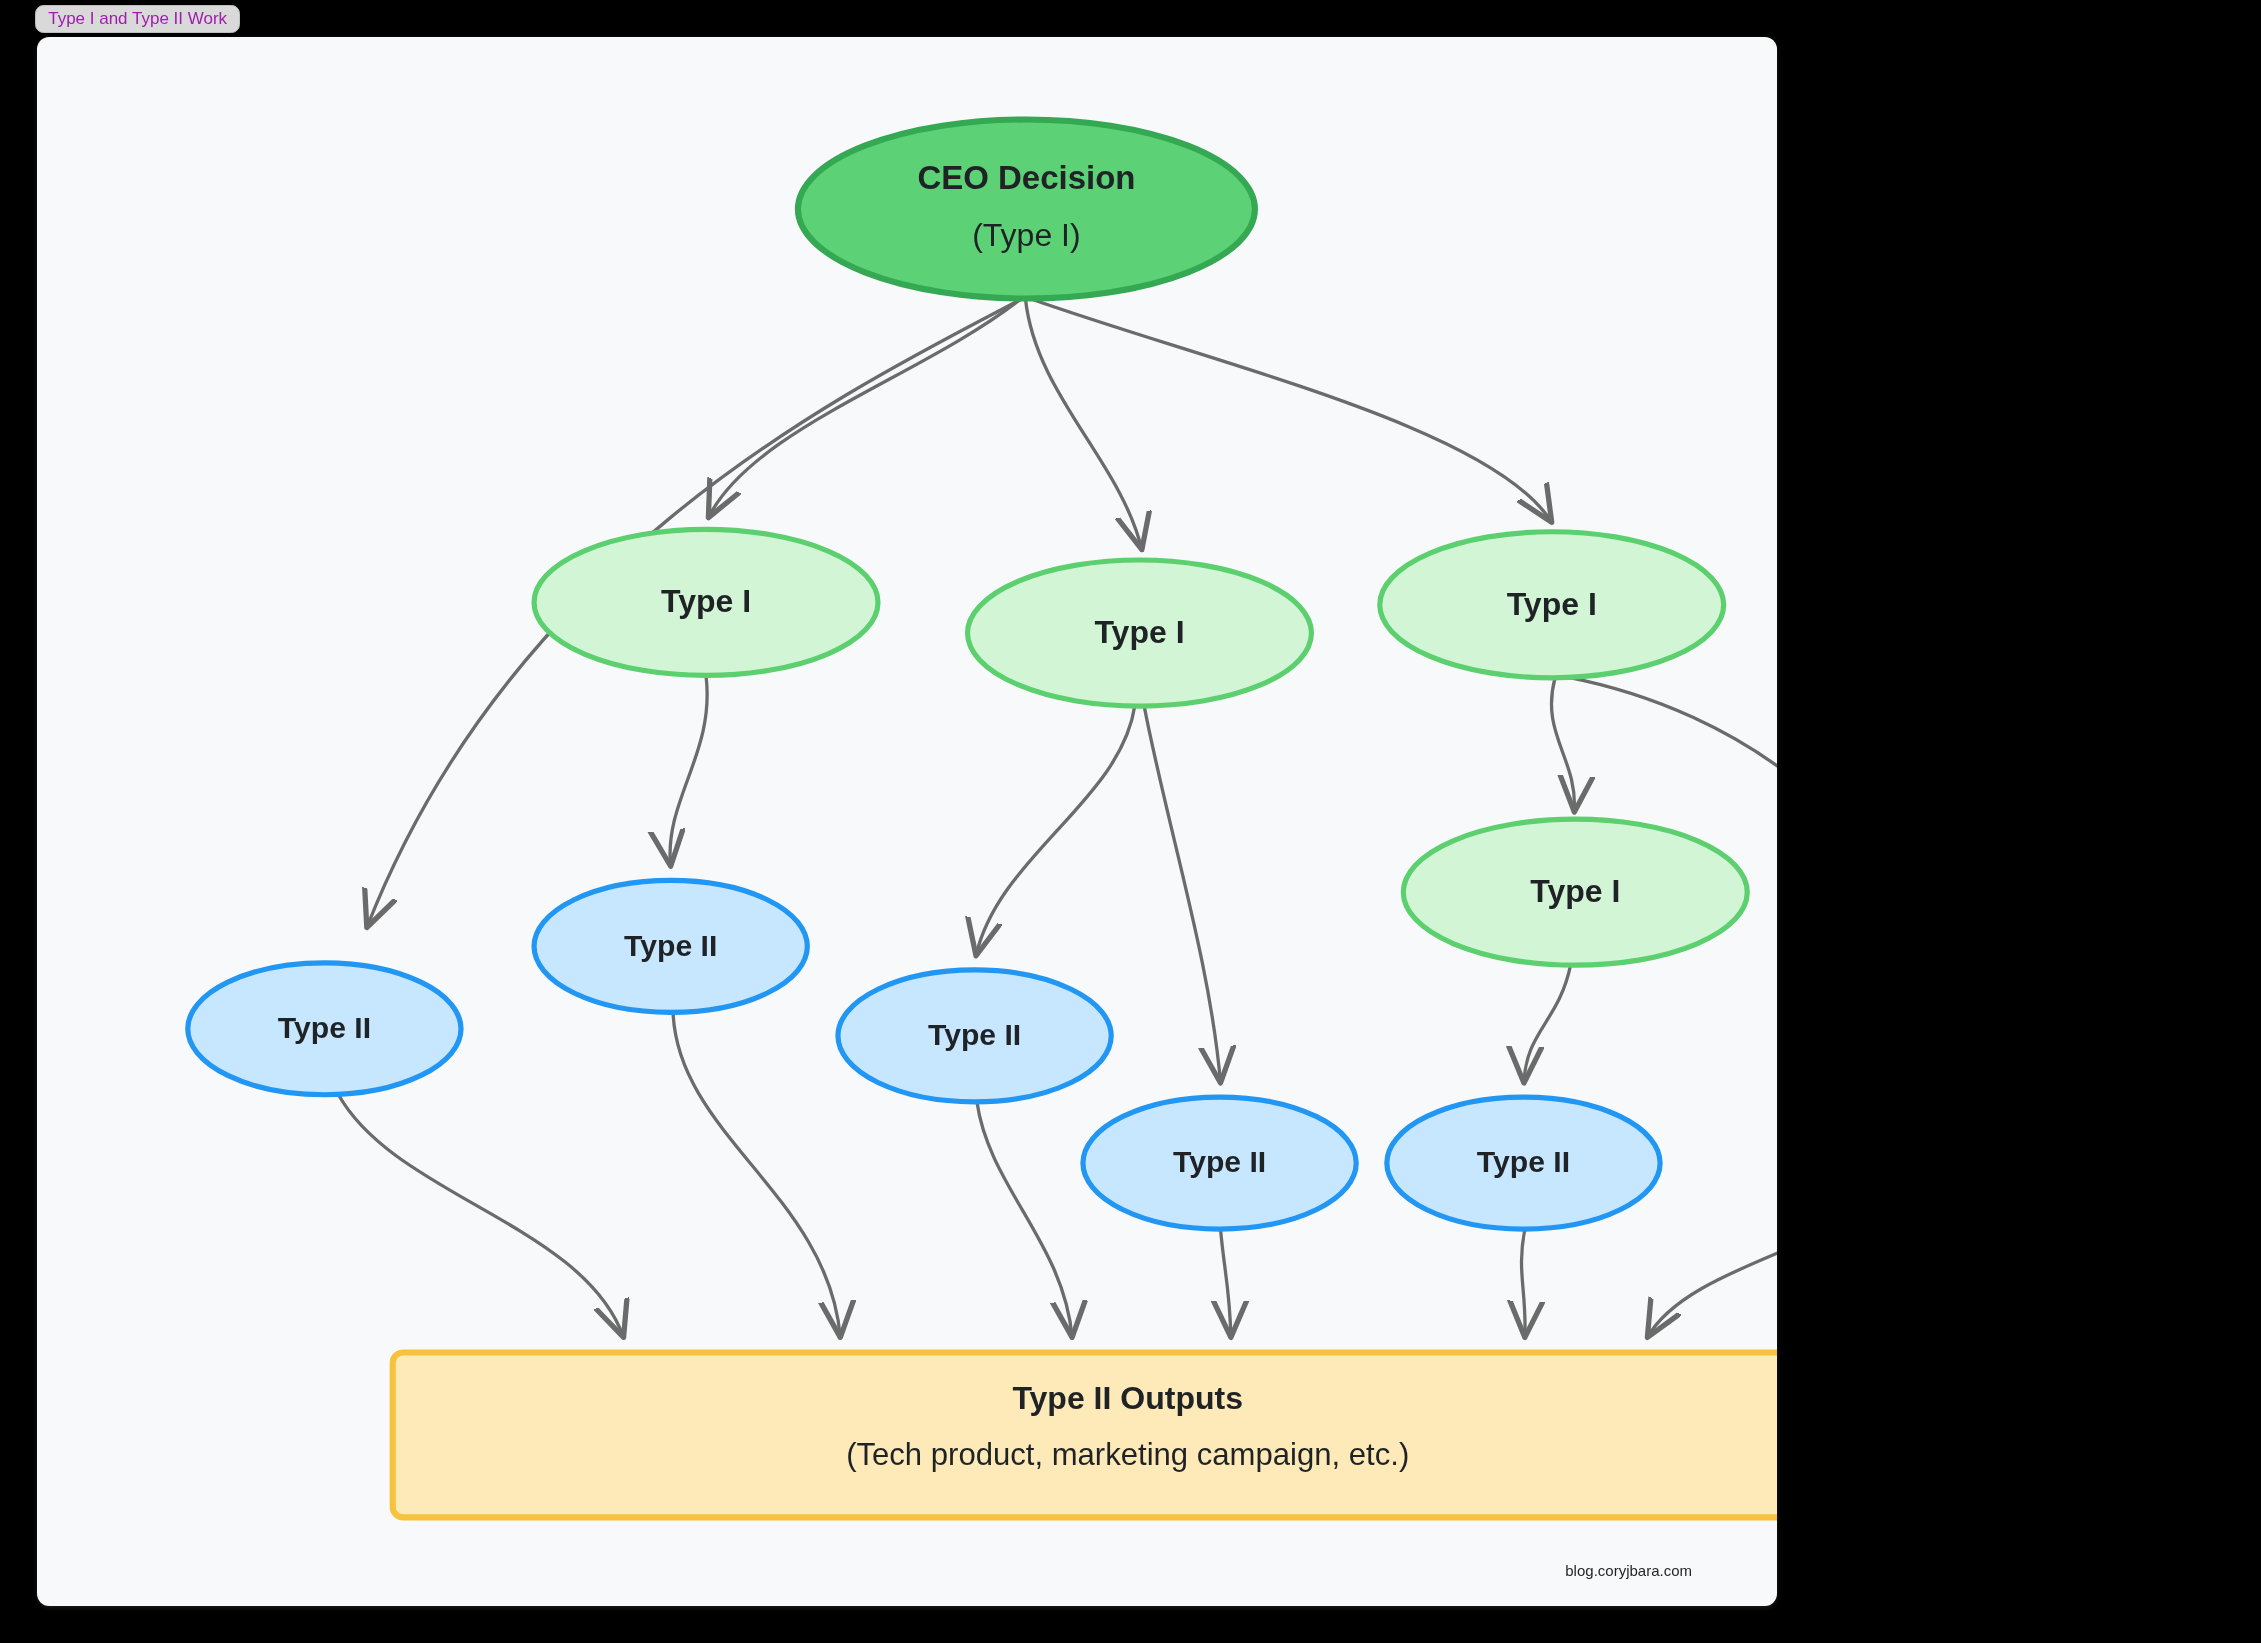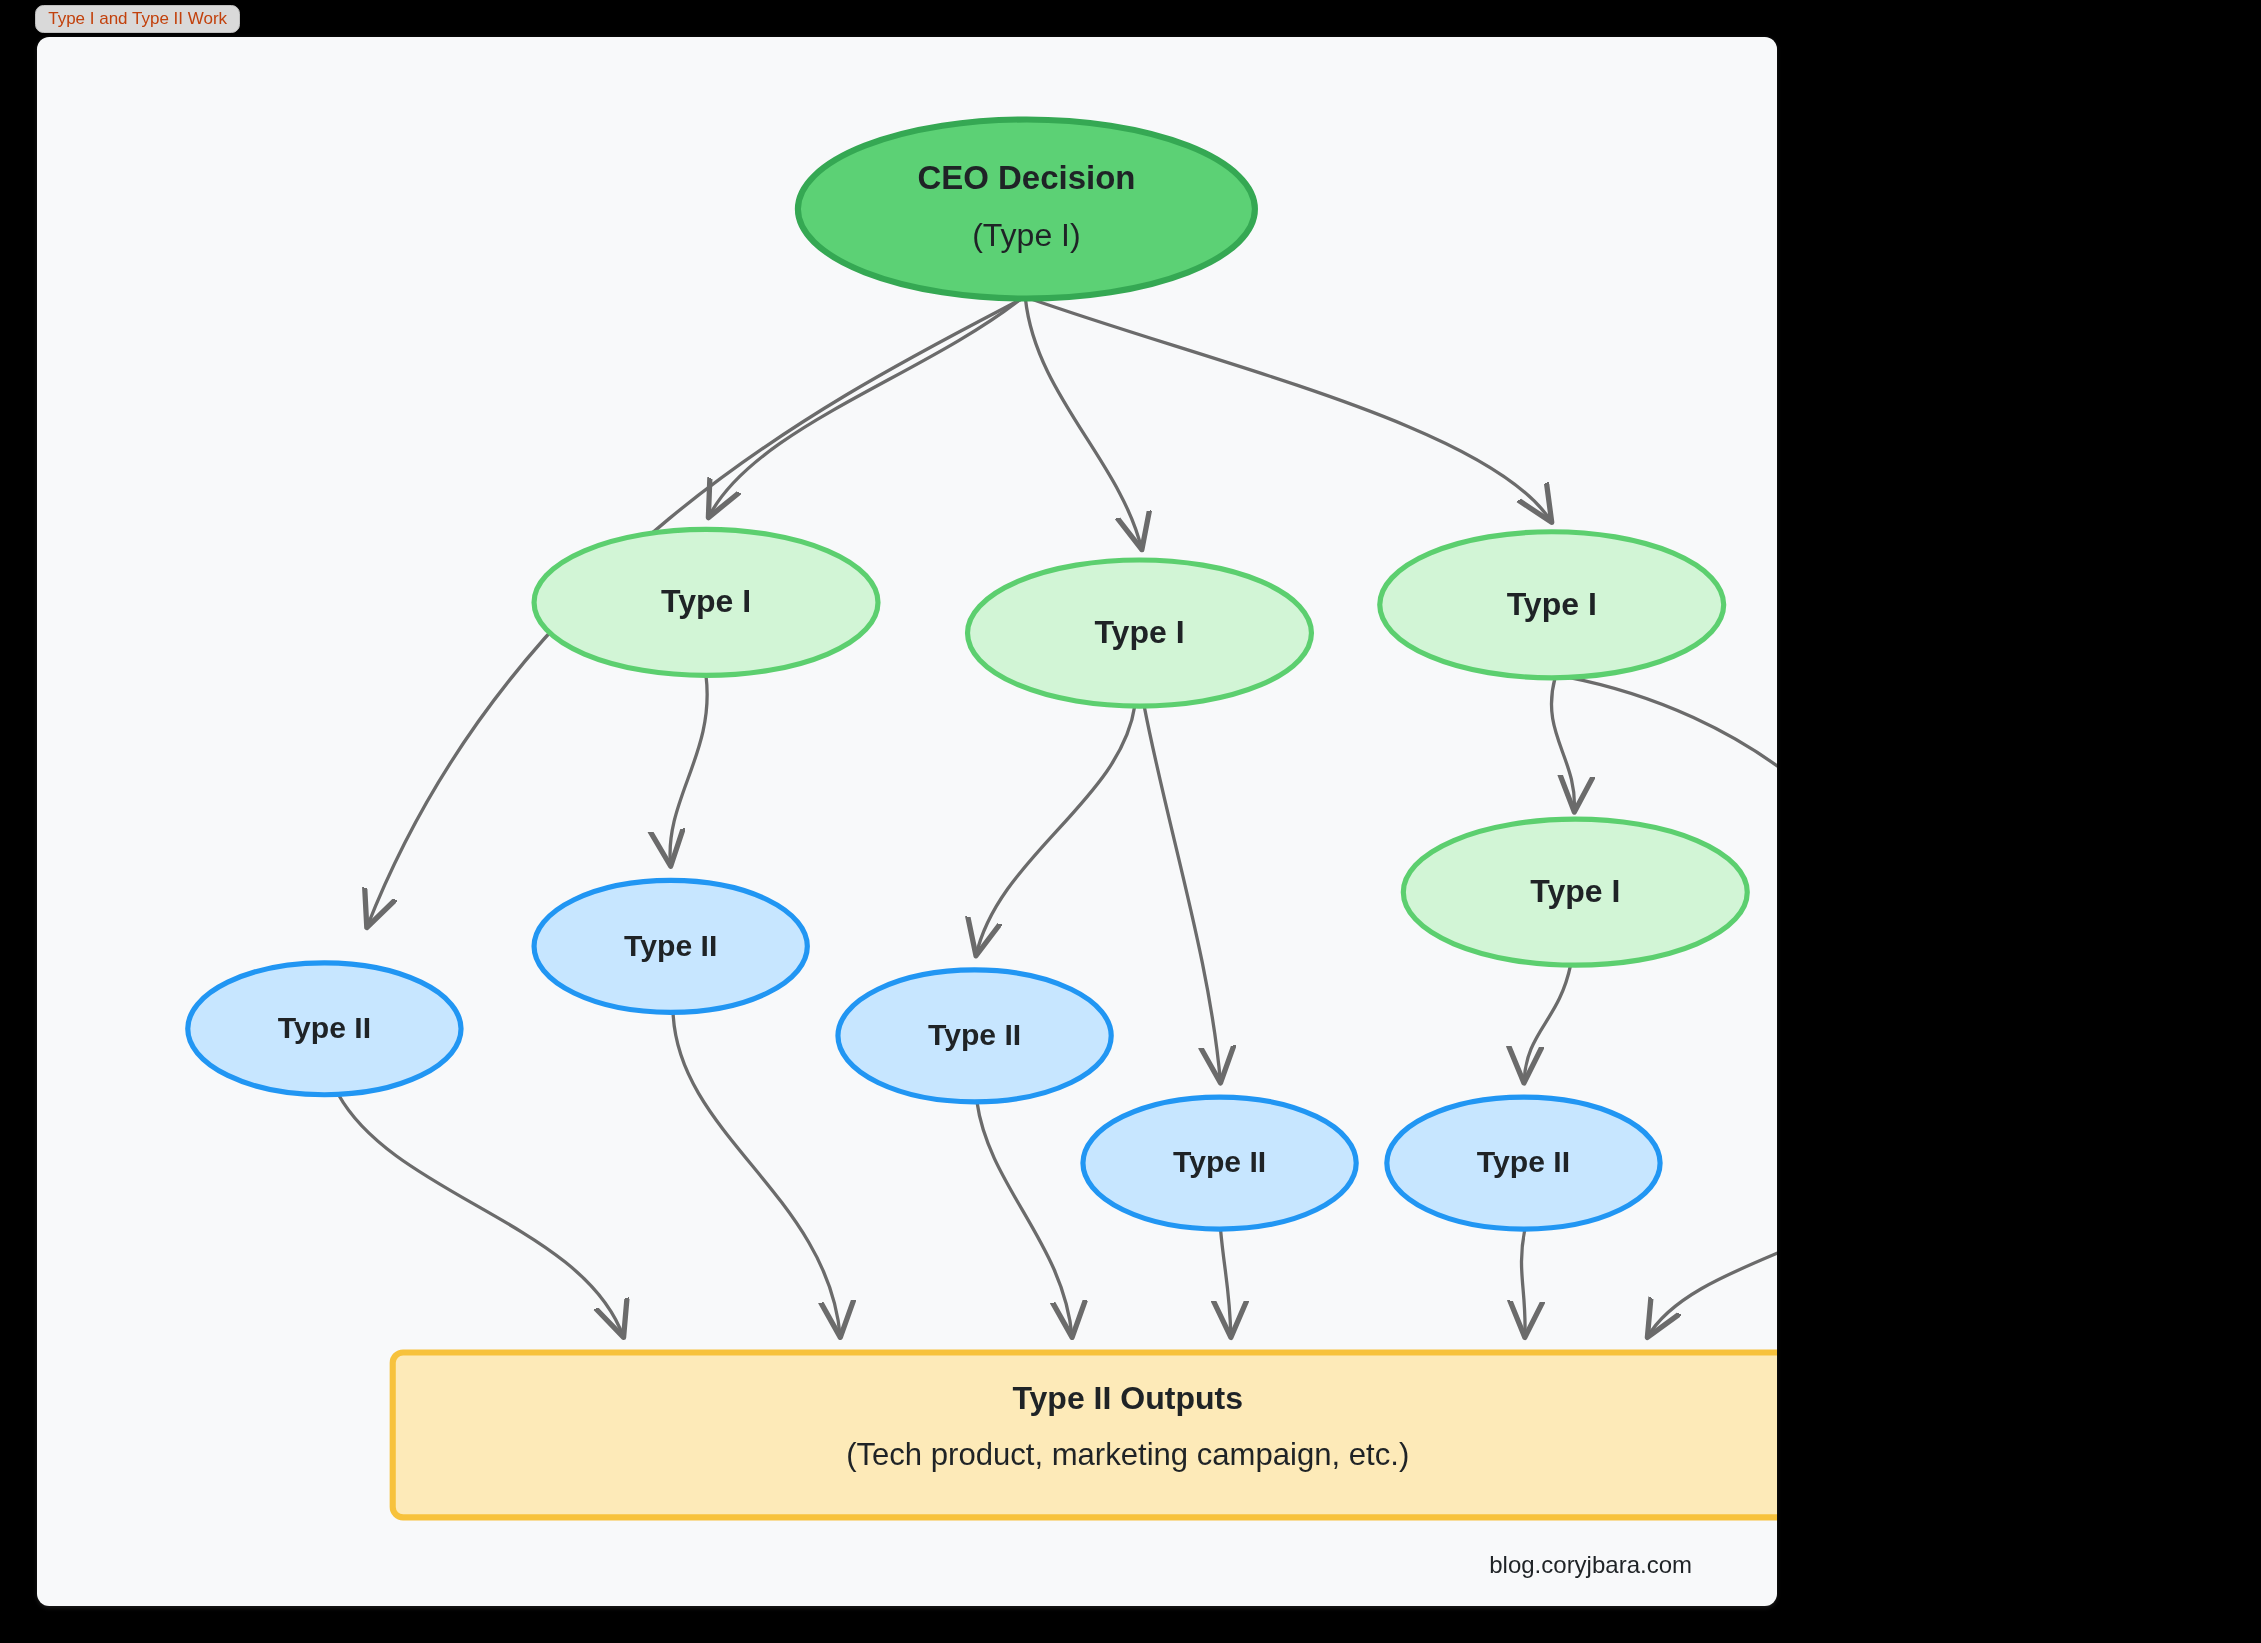--- a/index.html
+++ b/index.html
@@ -6,21 +6,21 @@
   body{
     width:2261px;height:1643px;
     font-family:"Liberation Sans","DejaVu Sans",sans-serif;
     overflow:hidden;
   }
   #root{position:relative;width:2261px;height:1643px;background:#000;}
 
   
   #tab-badge{
     position:absolute;left:35px;top:4.7px;
-    background:#d9d9d9;color:#c2410c;
+    background:#d9d9d9;color:#a21caf;
     border:0.5px solid #bfbfbf;
     border-radius:8.5px;
     padding:4.2px 12.2px 5.2px 12.2px;
     font-size:17px;line-height:1;
     white-space:nowrap;
     box-shadow:0 0.5px 0.9px rgba(0,0,0,.35);
   }
 
   
   #diagram-card{
@@ -42,21 +42,21 @@
     dominant-baseline:middle;
   }
   .lbl-bold{font-weight:700;}
   .lbl-reg{font-weight:400;}
 
   .edge{fill:none;stroke:#6b6b6b;stroke-width:7;}
 
   #footer-credit{
     position:absolute;
     right:85px;bottom:27px;
-    font-size:24px;color:#1f2326;
+    font-size:15px;color:#1f2326;
     white-space:nowrap;
   }
 </style>
 </head>
 <body>
 
 <div id="root">
 
   <div id="tab-badge">Type I and Type II Work</div>
 

